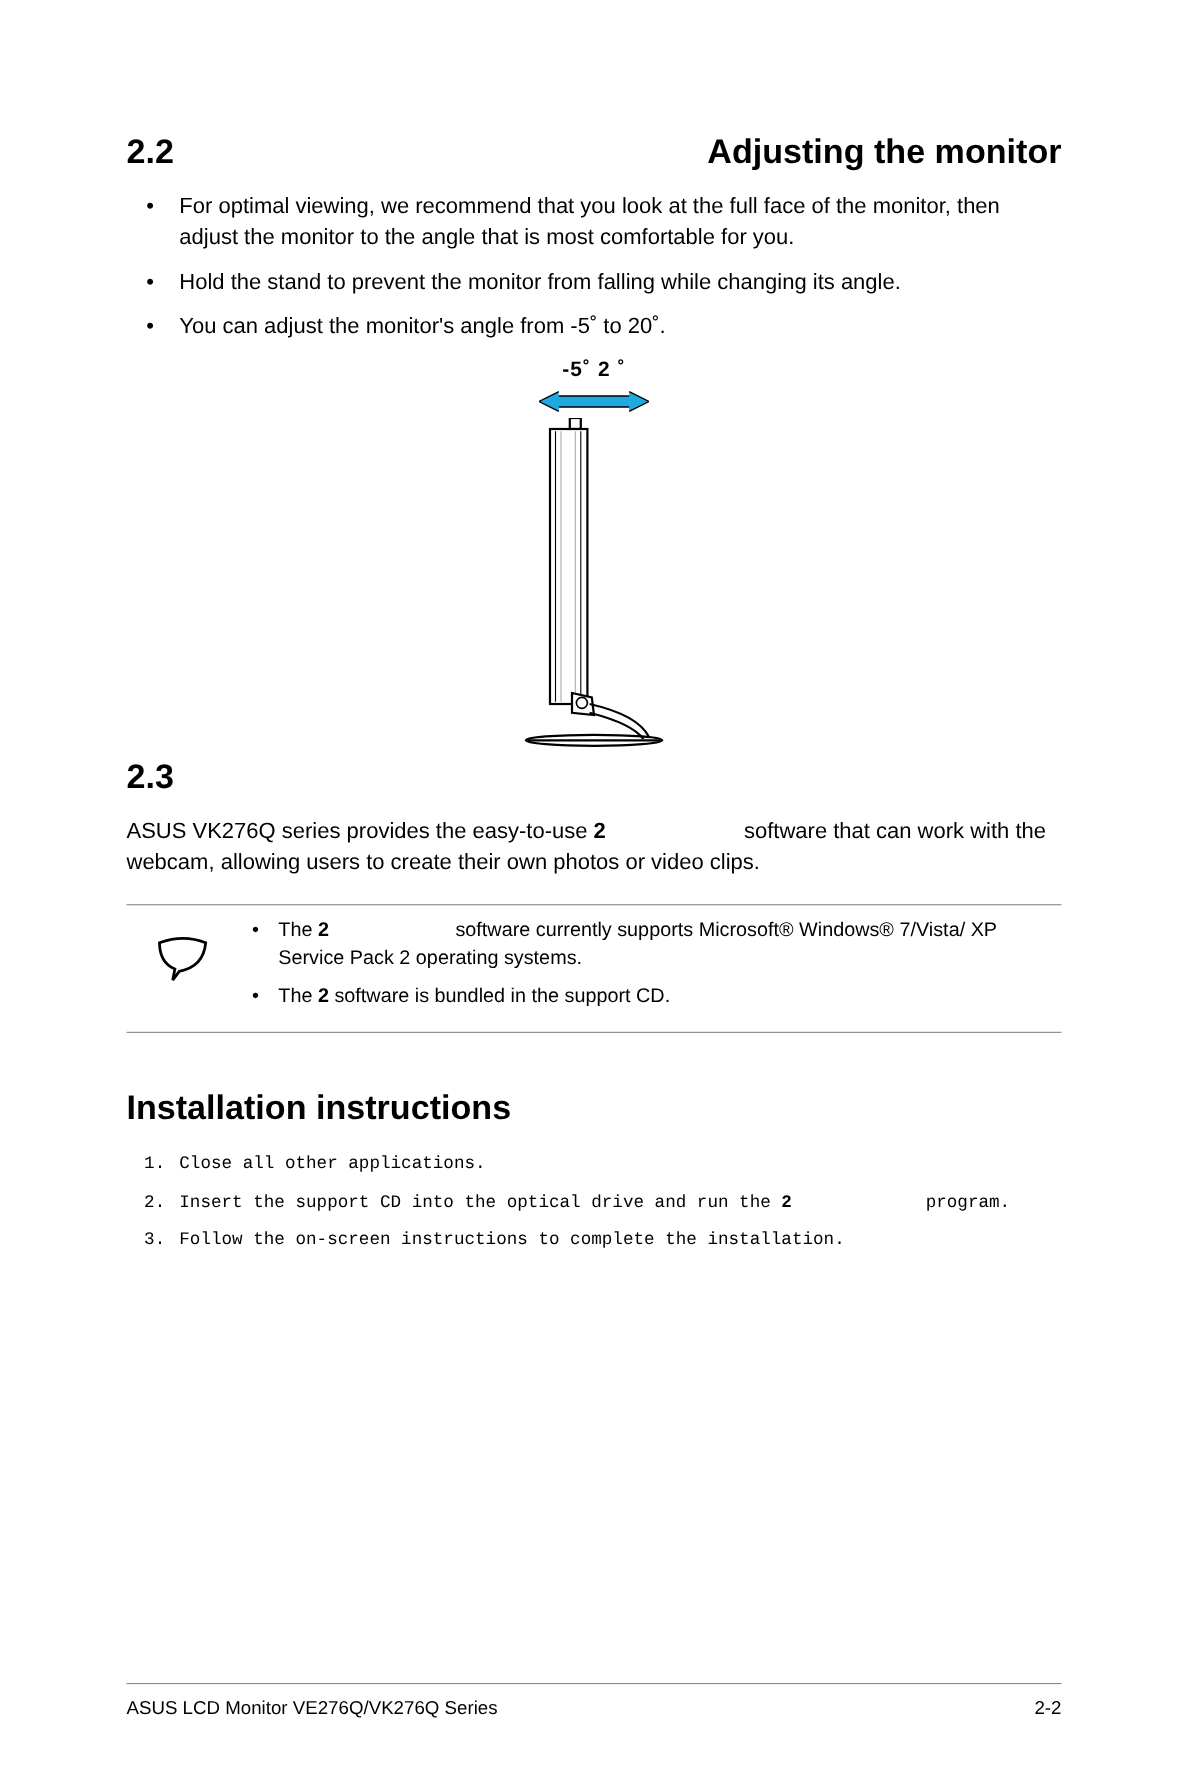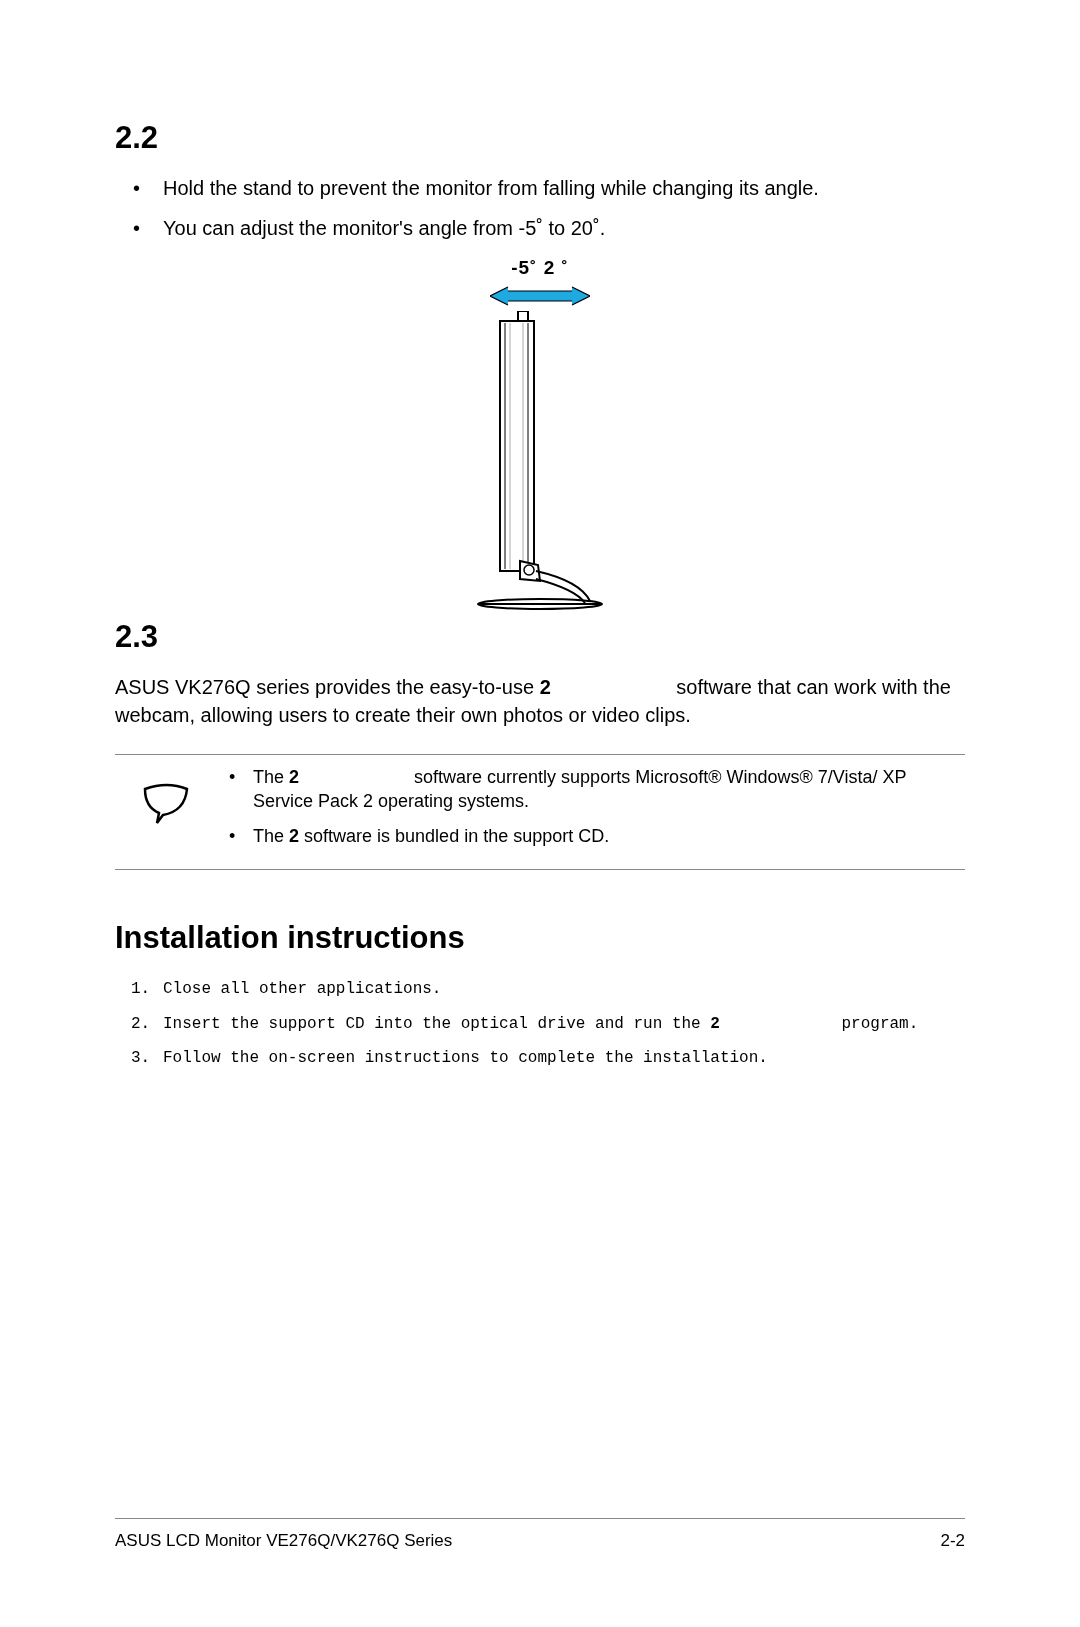--- a/index.html
+++ b/index.html
@@ -118,40 +118,42 @@
     counter-increment: item;
   }
   .num-list li::before {
     content: counter(item) ".";
     position: absolute;
     left: -32px;
     top: 0;
   }
   .footer {
     position: absolute;
-    bottom: 76px;
+    bottom: 64px;
     left: 115px;
     right: 115px;
     border-top: 1px solid #888;
     display: flex;
     justify-content: space-between;
     font-size: 17px;
     padding-top: 12px;
   }
 </style>
 </head>
 <body>
 
 <div class="page">
 
   <h2 class="section-heading">
     <span class="section-num">2.2</span>
+    <span>Adjusting the monitor</span>
   </h2>
 
   <ul class="bullet-list">
+    <li>For optimal viewing, we recommend that you look at the full face of the monitor, then adjust the monitor to the angle that is most comfortable for you.</li>
     <li>Hold the stand to prevent the monitor from falling while changing its angle.</li>
     <li>You can adjust the monitor's angle from -5˚ to 20˚.</li>
   </ul>
 
   <div class="diagram-wrap">
     <div class="angle-label">-5˚ 2    ˚</div>
     <svg class="arrow-svg" width="100" height="22" viewBox="0 0 100 22">
       <defs></defs>
       <polygon points="0,11 18,2 18,20" fill="#1ea9e1"></polygon>
       <polygon points="100,11 82,2 82,20" fill="#1ea9e1"></polygon>

